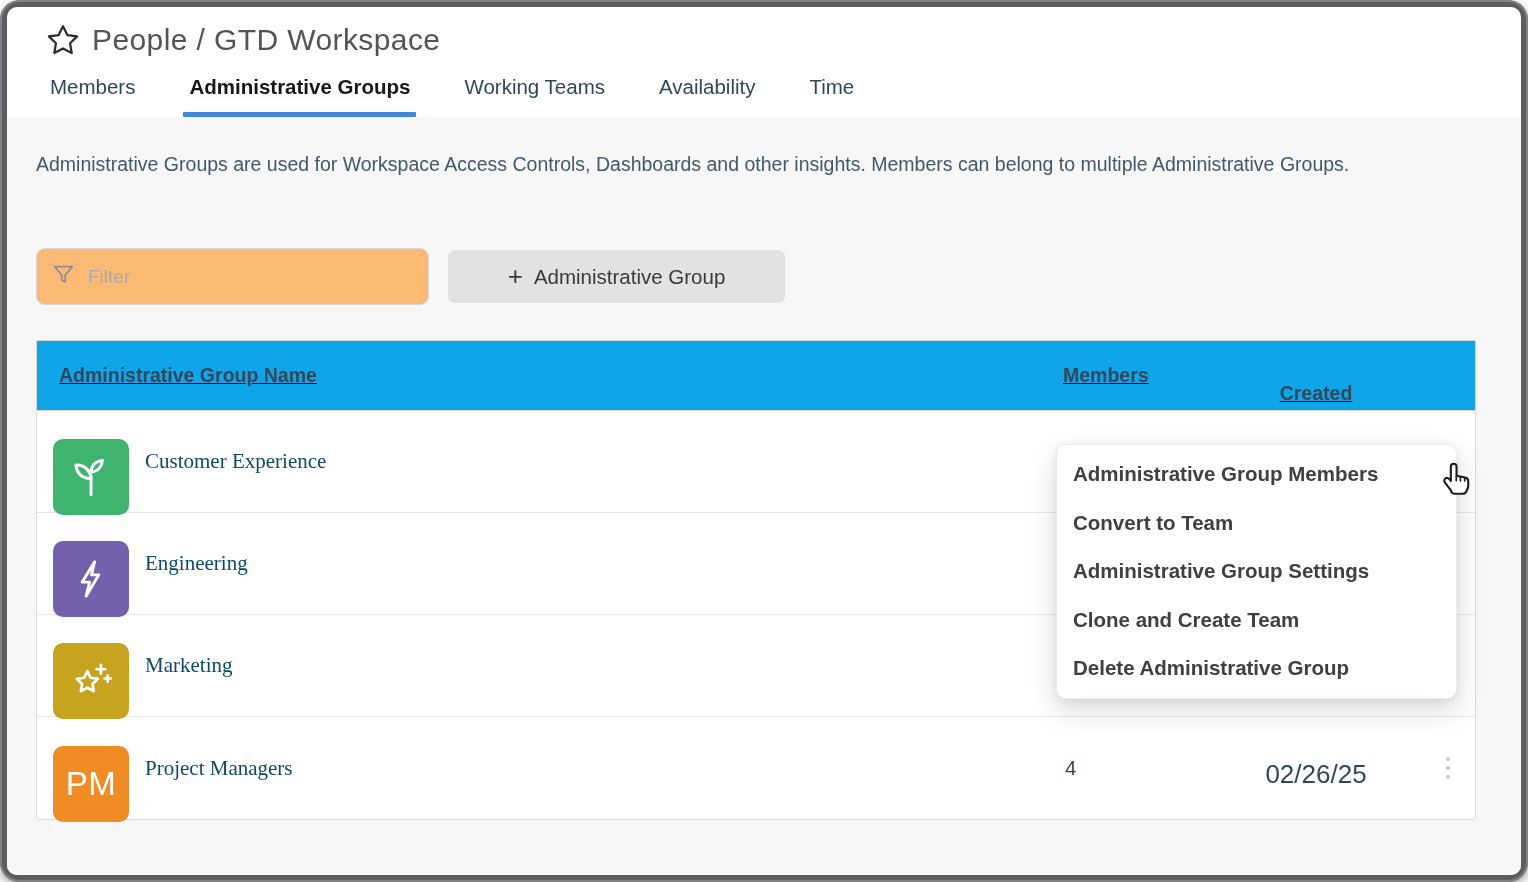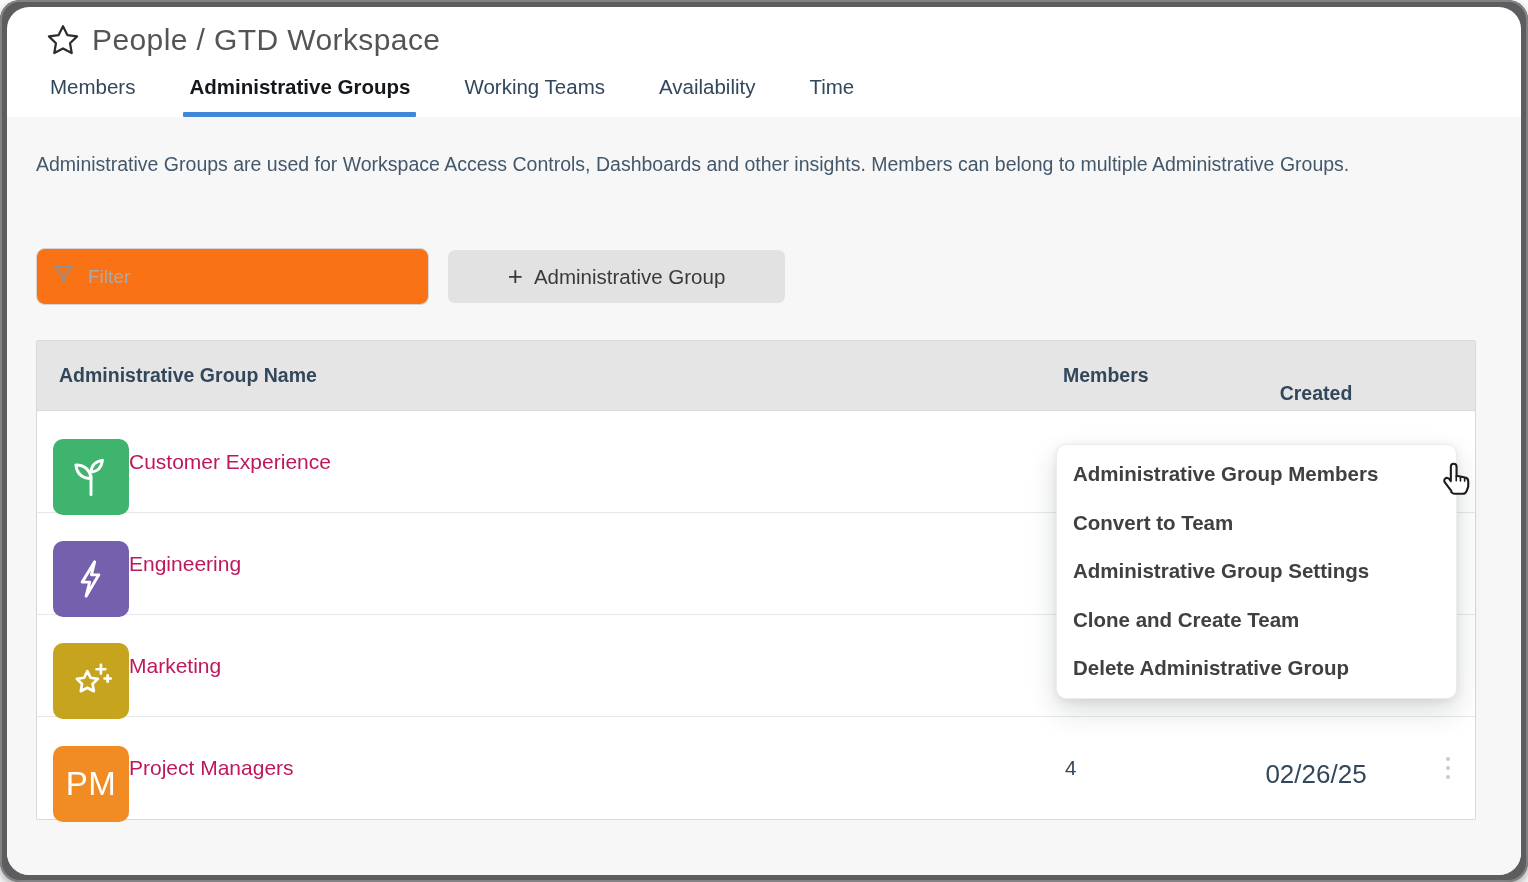--- a/index.html
+++ b/index.html
@@ -10,21 +10,21 @@
     background:#fdfdfd;
   }
   .frame {
     position:absolute; left:0; top:0; width:1528px; height:882px;
     border-radius:20px; background:#5d5d5f;
     box-shadow: inset 0 0 0 2px #828284, 0 4px 10px rgba(0,0,0,.35);
     padding:7px;
   }
   .app {
     position:relative; width:100%; height:100%;
-    border-radius:22px; background:#ffffff; overflow:hidden;padding-left:16px;
+    border-radius:10px; background:#ffffff; overflow:hidden;padding-left:16px;
   }
 
   
   .star-btn { position:absolute; left:38px; top:15px; width:36px; height:36px; background:none; border:none; padding:0; cursor:pointer; }
   .page-title {
     position:absolute; left:85px; top:16px;
     font-size:30px; color:#545454; letter-spacing:.4px; white-space:nowrap;
   }
   .tabs { position:absolute; left:41px; top:60px; height:50px; display:flex; gap:50px; align-items:flex-start; }
   .tab { position:relative; font-size:20.5px; color:#33475b; padding:8px 2px 0 2px; height:50px; cursor:pointer; white-space:nowrap; }
@@ -36,21 +36,21 @@
 
   
   .content { position:absolute; left:0; right:0; top:110px; bottom:0; background:#f7f7f8; }
   .desc {
     position:absolute; left:29px; top:29px; width:1408px;
     font-size:19.5px; line-height:37px; color:#43586b;
   }
 
   .filter-box {
     position:absolute; left:29px; top:131px; width:393px; height:57px;
-    background:#f97316; border:1px solid #d5d5d7; border-radius:9px;
+    background:#fdba74; border:1px solid #d5d5d7; border-radius:9px;
     display:flex; align-items:center; padding:0 14px; gap:10px;
   }
   .filter-box input {
     border:none; outline:none; flex:1; font-size:19px; color:#33475b;
     background:transparent; font-family:"Liberation Sans", sans-serif;
   }
   .filter-box input::placeholder { color:#aaaaac; }
 
   .add-btn {
     position:absolute; left:441px; top:133px; width:337px; height:53px;
@@ -61,38 +61,38 @@
   .add-btn .plus { font-size:26px; color:#3a3a3a; line-height:1; margin-top:-2px; }
   .add-btn .lbl  { font-size:20.5px; color:#3a3a3a; }
 
   
   .table {
     position:absolute; left:29px; top:223px; width:1440px;
     background:#fff; border:1px solid #d9d9db; border-radius:2px;
   }
   .thead {
     display:flex; align-items:center; height:70px;
-    background:#e5e5e5; border-bottom:1px solid #d9d9db;
+    background:#0ea5e9; border-bottom:1px solid #d9d9db;text-decoration:underline;
   }
   .th { font-weight:700; font-size:19.5px; color:#33475b; }
   .th-name { flex:1; padding-left:22px; }
   .th-members { width:160px; padding-left:12px; }
   .th-created { width:210px; text-align:center;margin-top:36px; }
   .th-actions { width:54px; }
 
   .row { display:flex; align-items:center; height:102px; border-bottom:1px solid #e8e8ea; background:#fff; }
   .row:last-child { border-bottom:none; }
   .cell-name { flex:1; display:flex; align-items:center; }
   .tile {
     width:76px; height:76px; border-radius:10px; margin-left:16px;
     display:flex; align-items:center; justify-content:center; flex:none;margin-top:31px;
   }
   .tile svg { width:50px; height:50px; }
   .tile-initials { font-size:33px; color:#fff; letter-spacing:.5px; }
-  .group-link { font-size:21px; color:#be185d; text-decoration:none; cursor:pointer; white-space:nowrap; }
+  .group-link { margin-left:16px; font-size:21px; color:#0c4a6e; text-decoration:none; cursor:pointer; white-space:nowrap;font-family:Liberation Serif, serif; }
   .cell-members { width:160px; padding-left:14px; font-size:20.5px; color:#33475b; }
   .cell-created { width:210px; text-align:center; font-size:26px; color:#33475b;margin-top:13px; }
   .cell-actions { width:54px; display:flex; justify-content:center; }
   .kebab { display:flex; flex-direction:column; gap:4.5px; padding:8px; cursor:pointer; background:none; border:none; }
   .kebab i { width:4.5px; height:4.5px; border-radius:50%; background:#c9c9cb; display:block; }
 
   
   .menu {
     position:absolute; left:1049px; top:327px; width:401px; z-index:10;
     background:#fff; border:1px solid #ececee; border-radius:10px;

